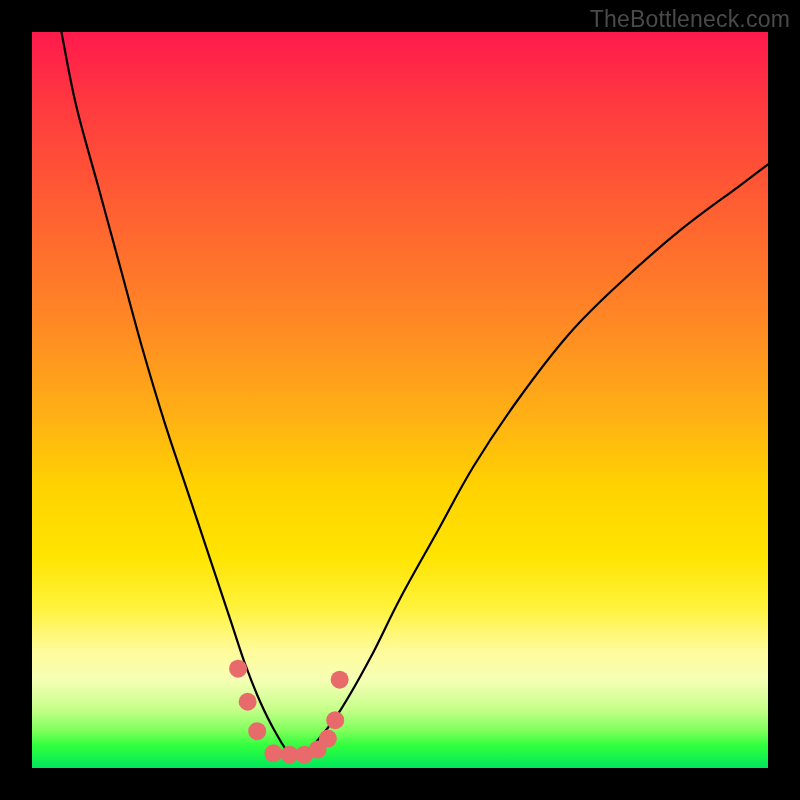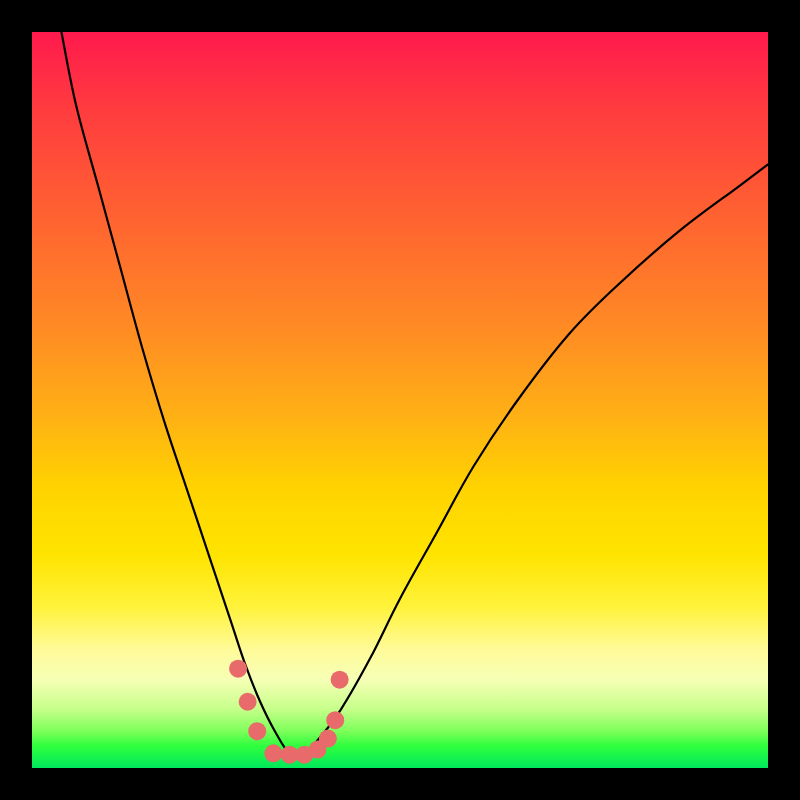--- a/index.html
+++ b/index.html
@@ -58,20 +58,21 @@
     top: 0;
     width: 736px;
     height: 736px;
     overflow: visible;
   }
 </style>
 </head>
 <body>
 
 <div class="frame">
+  <div class="watermark">TheBottleneck.com</div>
 
   <div class="plot">
     <svg class="curve" viewBox="0 0 736 736" preserveAspectRatio="none">
       <path id="curve-path" fill="none" stroke="#000000" stroke-width="2.2" stroke-linecap="round" d="M 29.44 0.00 C 32.09 13.25, 37.54 45.78, 44.16 73.60 C 50.78 101.42, 58.29 125.41, 66.24 154.56 C 74.19 183.71, 80.37 206.37, 88.32 235.52 C 96.27 264.67, 102.45 288.66, 110.40 316.48 C 118.35 344.30, 124.53 364.91, 132.48 390.08 C 140.43 415.25, 146.61 432.47, 154.56 456.32 C 162.51 480.17, 168.69 498.71, 176.64 522.56 C 184.59 546.41, 192.10 568.93, 198.72 588.80 C 205.34 608.67, 208.14 618.39, 213.44 632.96 C 218.74 647.53, 222.86 657.84, 228.16 669.76 C 233.46 681.68, 237.58 689.93, 242.88 699.20 C 248.18 708.47, 252.30 717.31, 257.60 721.28 C 262.90 725.25, 267.02 723.93, 272.32 721.28 C 277.62 718.63, 280.42 714.51, 287.04 706.56 C 293.66 698.61, 299.85 691.69, 309.12 677.12 C 318.39 662.55, 327.96 645.47, 338.56 625.60 C 349.16 605.73, 356.08 589.24, 368.00 566.72 C 379.92 544.20, 391.55 524.33, 404.80 500.48 C 418.05 476.63, 427.03 458.09, 441.60 434.24 C 456.17 410.39, 468.54 391.85, 485.76 368.00 C 502.98 344.15, 518.73 322.96, 537.28 301.76 C 555.83 280.56, 568.93 268.79, 588.80 250.24 C 608.67 231.69, 626.48 215.94, 647.68 198.72 C 668.88 181.50, 690.66 166.48, 706.56 154.56 C 722.46 142.64, 730.70 136.45, 736.00 132.48"></path>
       <g id="marker-group">
           <circle cx="206.08" cy="636.64" r="9" fill="#e86a6b" stroke="#e86a6b" stroke-width="0"></circle>
           <circle cx="215.65" cy="669.76" r="9" fill="#e86a6b" stroke="#e86a6b" stroke-width="0"></circle>
           <circle cx="225.22" cy="699.20" r="9" fill="#e86a6b" stroke="#e86a6b" stroke-width="0"></circle>
           <circle cx="241.41" cy="721.28" r="9" fill="#e86a6b" stroke="#e86a6b" stroke-width="0"></circle>
           <circle cx="257.60" cy="722.75" r="9" fill="#e86a6b" stroke="#e86a6b" stroke-width="0"></circle>

